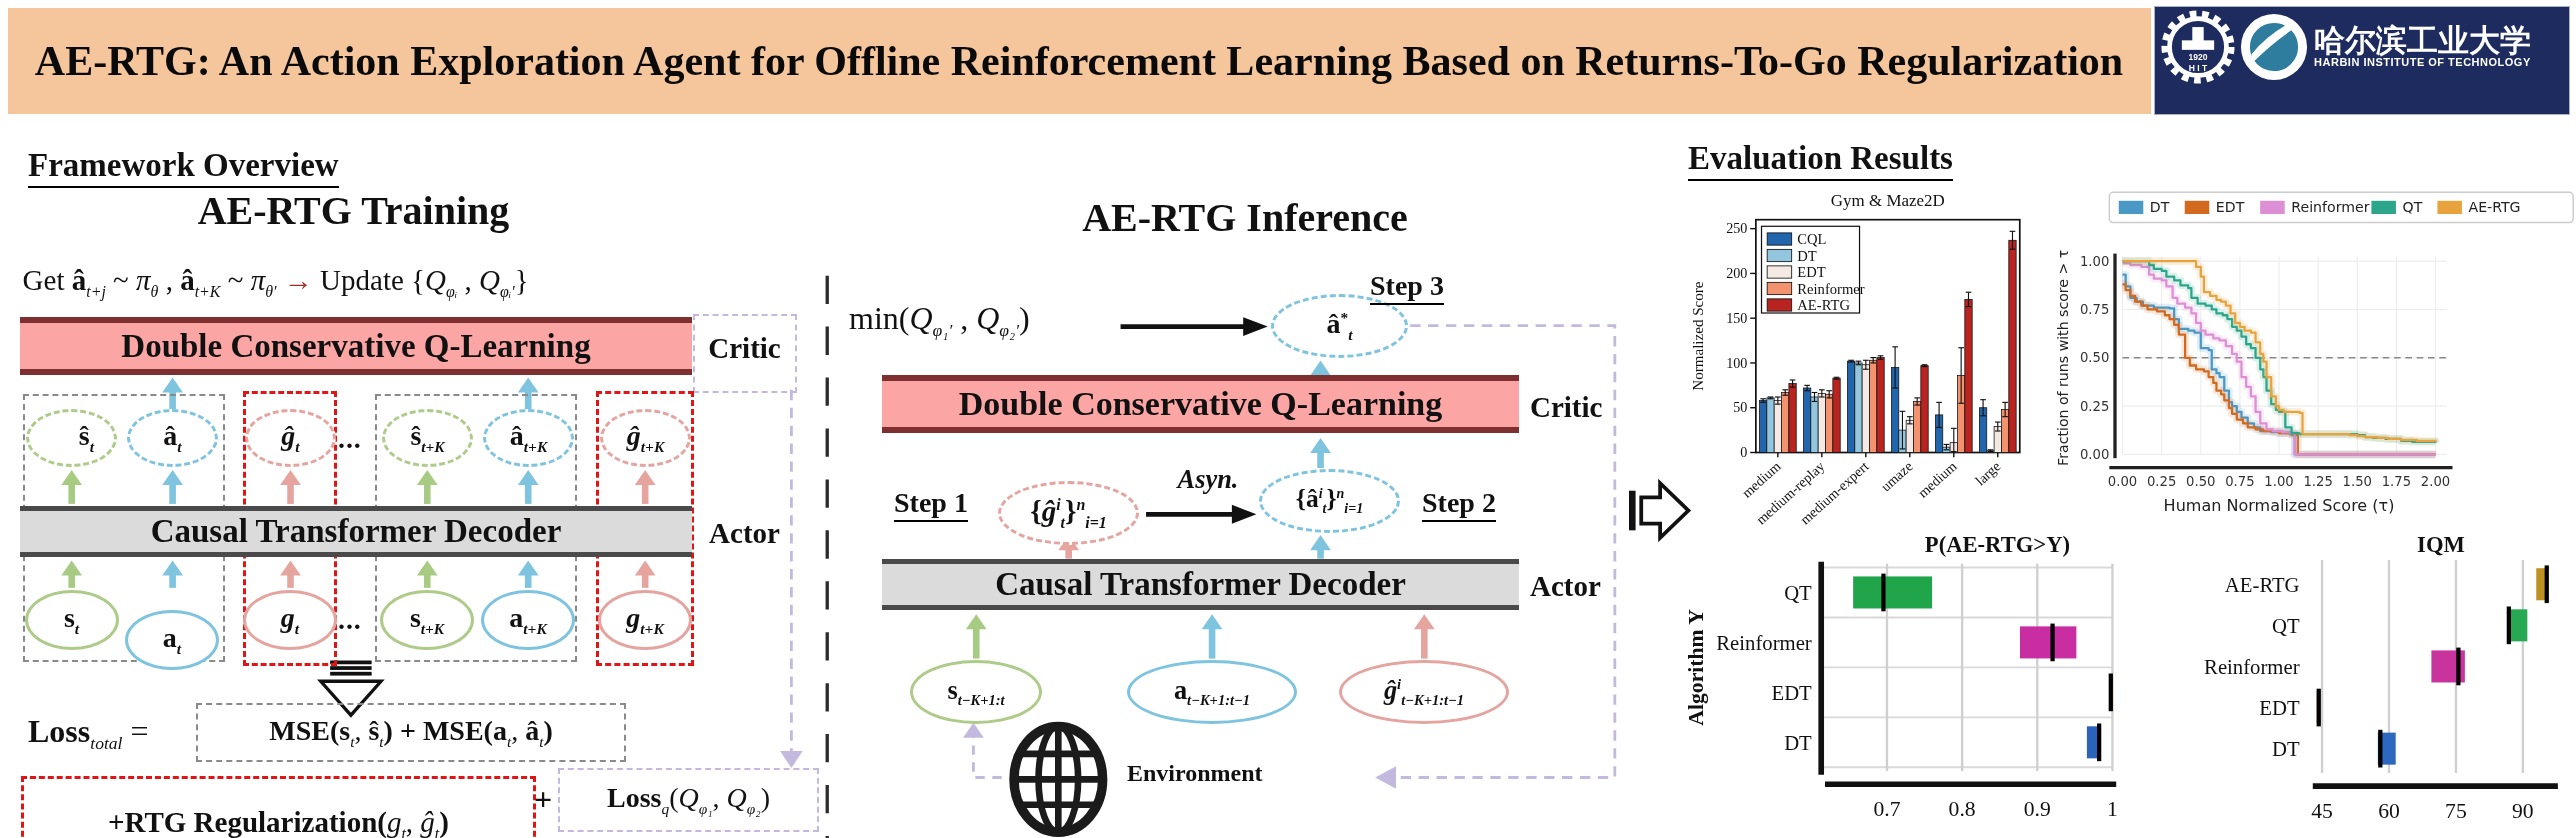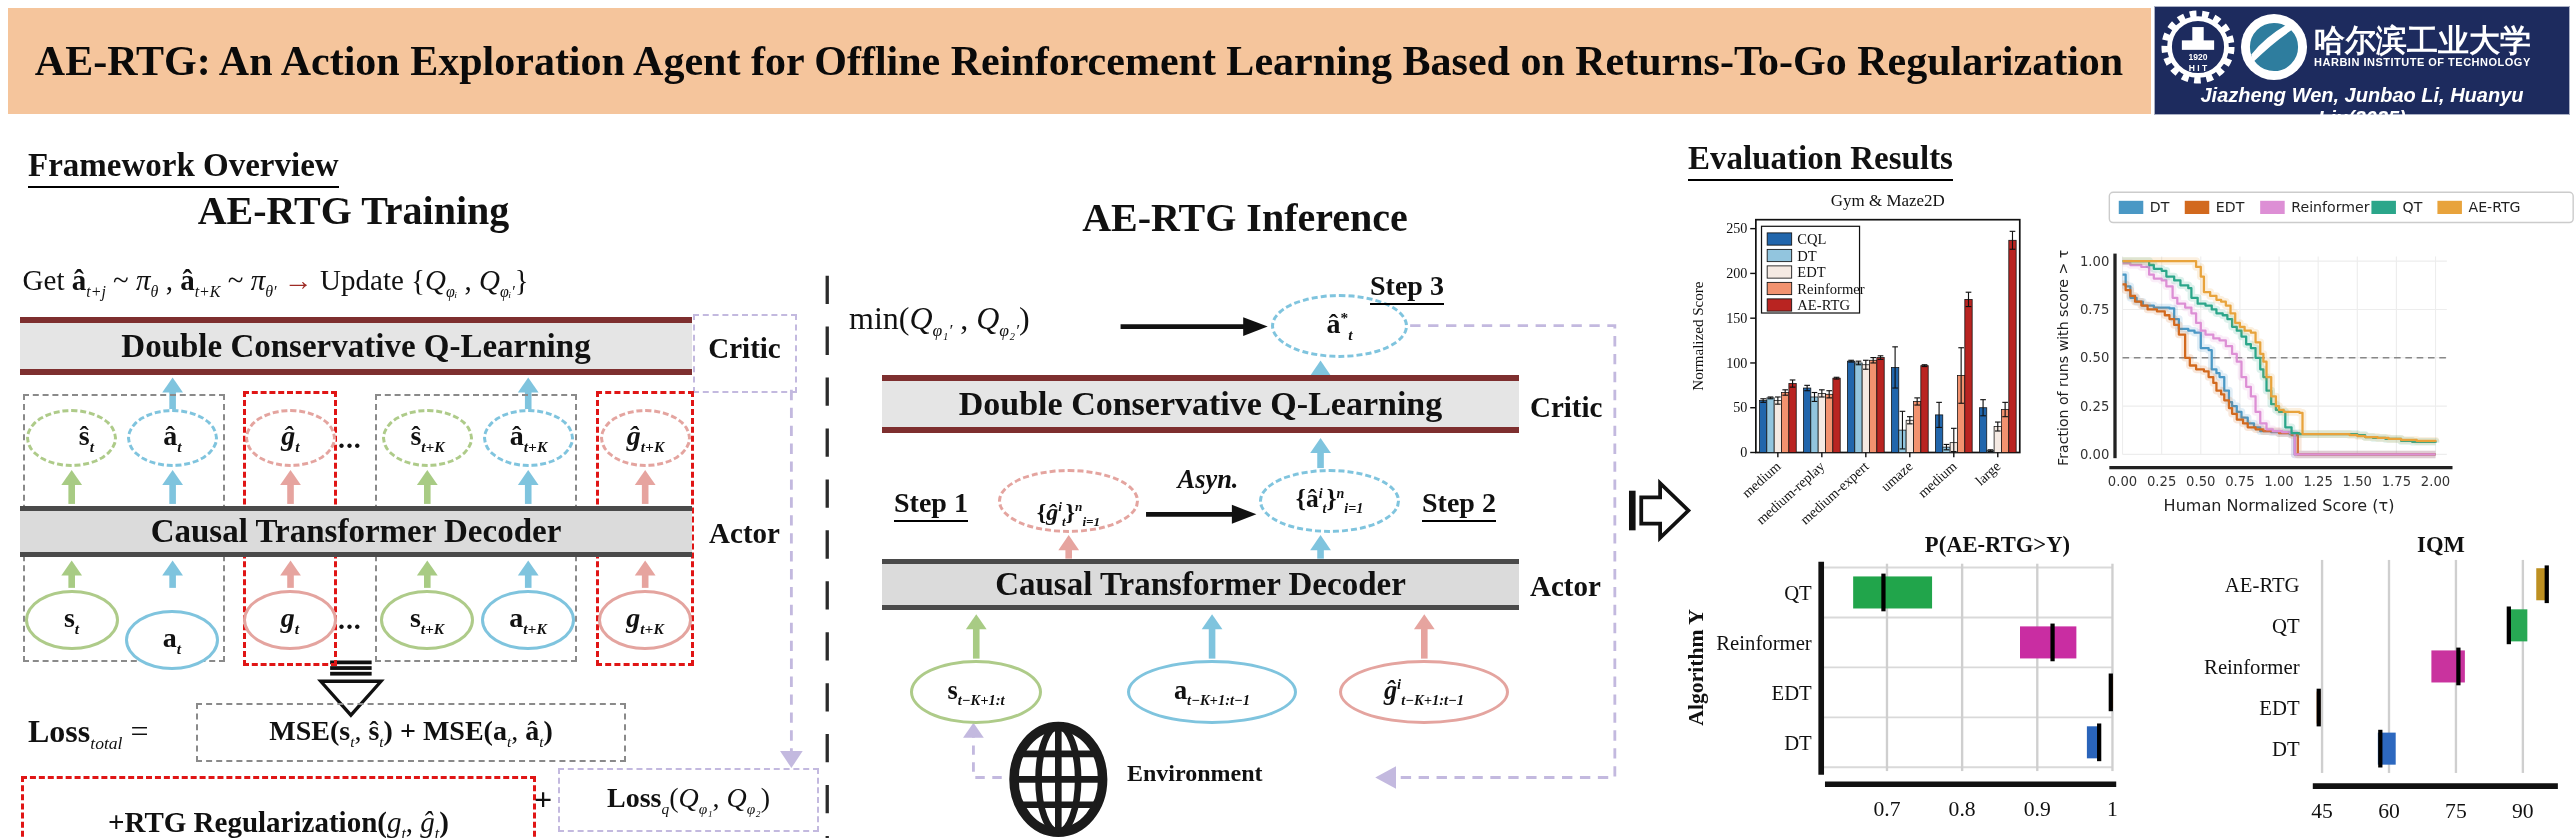--- a/index.html
+++ b/index.html
@@ -13,21 +13,21 @@
             display:flex;flex-direction:column;justify-content:space-between;padding:3.8px 5.7px;}
   .logo-row{display:flex;align-items:center;gap:5.7px;}
   .logo-cn{color:#fff;font-size:31px;font-weight:bold;line-height:28px;white-space:nowrap;}
   .logo-en{color:#fff;font-size:11px;font-weight:bold;font-family:"Liberation Sans",sans-serif;letter-spacing:0.5px;white-space:nowrap;}
   .authors{color:#fff;font-style:italic;font-weight:bold;font-size:20px;text-align:center;font-family:"Liberation Sans",sans-serif;}
   
   .sec-h{font-size:33px;font-weight:bold;border-bottom:2.8px solid #000;padding-bottom:1.9px;white-space:nowrap;}
   
   .dbar{box-sizing:border-box;display:flex;align-items:center;justify-content:center;
         font-weight:bold;font-size:33px;white-space:nowrap;}
-  .redbar{background:#e5e5e5;border-top:6.6px solid #7E2F2F;border-bottom:6.6px solid #7E2F2F;text-align:center;}
+  .redbar{background:#fca5a5;border-top:6.6px solid #7E2F2F;border-bottom:6.6px solid #7E2F2F;text-align:center;}
   .graybar{background:#DBDBDB;border-top:5.7px solid #4A4A4A;border-bottom:5.7px solid #4A4A4A;}
   .side-lbl{font-weight:bold;font-size:29px;}
   .panel-title{font-weight:bold;font-size:40px;text-align:center;white-space:nowrap;}
   .step-lbl{font-weight:bold;font-size:28px;border-bottom:2.8px solid #000;padding-bottom:0.9px;white-space:nowrap;}
   
   .ell{position:absolute;background:#fff;border-radius:50%;display:flex;align-items:center;justify-content:center;
        font-weight:bold;font-size:28px;box-sizing:border-box;white-space:nowrap;}
   .sol-g{border:3.8px solid #AECB89;}
   .sol-b{border:3.8px solid #7FC4DE;}
   .sol-p{border:3.8px solid #E4A49F;}
@@ -67,21 +67,20 @@
         <circle cx="36" cy="36" r="35" fill="#fff"></circle>
         <circle cx="36" cy="36" r="27" fill="#2E7D9E"></circle>
         <path d="M14 52 Q36 30 58 16 L50 12 Q26 26 12 44 Z" fill="#fff"></path>
         <circle cx="36" cy="36" r="27" fill="none" stroke="#fff" stroke-width="3"></circle>
       </svg>
       <div style="display:flex;flex-direction:column;gap:1.9px;">
         <span class="logo-cn">哈尔滨工业大学</span>
         <span class="logo-en">HARBIN INSTITUTE OF TECHNOLOGY</span>
       </div>
     </div>
-    <div class="authors">Jiazheng Wen, Junbao Li, Huanyu Liu(2025)</div>
   </div>
 
   <div class="abs sec-h" style="left:28px;top:147px;">Framework Overview</div>
   <div class="abs sec-h" style="left:1688px;top:140px;">Evaluation Results</div>
 
   <svg id="overlay" class="abs" style="left:0;top:0;" width="2576" height="839" viewBox="0 0 2731 889">
       <line x1="877" y1="292" x2="877" y2="889" stroke="#2b2b2b" stroke-width="3.5" stroke-dasharray="30 24"></line>
       <g>
         <line x1="183" y1="434" x2="183" y2="414" stroke="#7FC4DE" stroke-width="7"></line>
         <polygon points="172,416 194,416 183,400" fill="#7FC4DE"></polygon>
@@ -271,21 +270,21 @@
   <div class="abs fml" style="left:849px;top:300px;font-size:32px;"><span>min(</span><span class="fi">Q</span><sub class="fi">φ₁′</sub><span> , </span><span class="fi">Q</span><sub class="fi">φ₂′</sub><span>)</span></div>
   <div class="ell dash-b" style="left:1271px;top:294px;width:137px;height:64px;">
       <span><span class="fb">â</span><sup>*</sup><sub class="fi">t</sub></span>
     </div>
   <div class="abs step-lbl" style="left:1370px;top:270px;">Step 3</div>
 
   <div class="abs dbar redbar" style="left:882px;top:375px;width:637px;height:58px;font-size:34px;">Double Conservative Q-Learning</div>
   <div class="abs side-lbl" style="left:1530px;top:391px;">Critic</div>
 
   <div class="abs step-lbl" style="left:894px;top:487px;">Step 1</div>
-  <div class="ell dash-p" style="left:998px;top:469px;width:141px;height:64px;font-size:24px;align-items:flex-end;">
+  <div class="ell dash-p" style="left:998px;top:481px;width:141px;height:64px;font-size:29px;">
       <span><span>{</span><span class="fi">ĝ</span><sup class="fi">i</sup><sub class="fi">t</sub><span>}</span><sup class="fi">n</sup><sub class="fi">i=1</sub></span>
     </div>
   <div class="abs" style="left:1156px;top:464px;width:104px;text-align:center;font-style:italic;font-weight:bold;font-size:26.4px;">Asyn.</div>
   <div class="ell dash-b" style="left:1259px;top:469px;width:141px;height:64px;font-size:25.5px;">
       <span><span>{</span><span class="fb">â</span><sup class="fi">i</sup><sub class="fi">t</sub><span>}</span><sup class="fi">n</sup><sub class="fi">i=1</sub></span>
     </div>
   <div class="abs step-lbl" style="left:1422px;top:487px;">Step 2</div>
 
   <div class="abs dbar graybar" style="left:882px;top:559px;width:637px;height:51px;">Causal Transformer Decoder</div>
   <div class="abs side-lbl" style="left:1530px;top:570px;">Actor</div>

